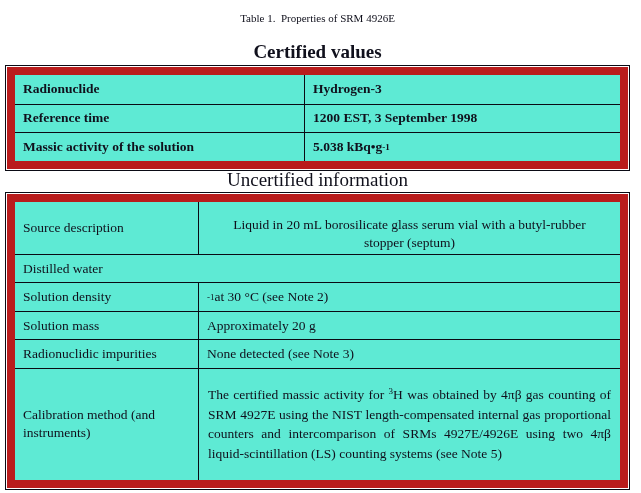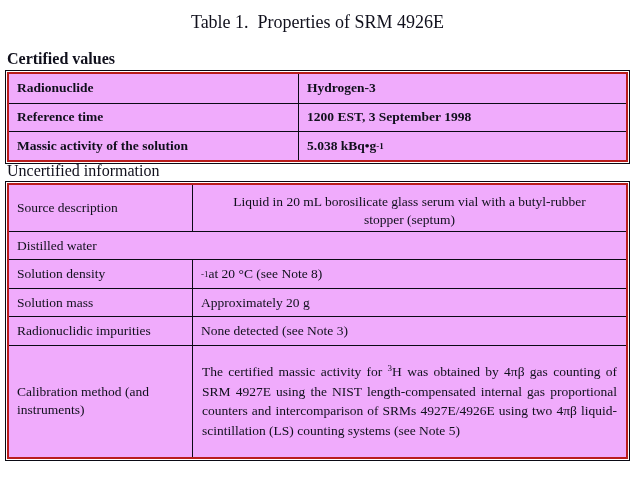--- a/index.html
+++ b/index.html
@@ -8,37 +8,38 @@
     background: #ffffff;
     overflow: hidden;
     font-family: "Liberation Serif", "DejaVu Serif", serif;
     color: #10101c;
   }
   .page { padding: 10px 0 0 7px; width: 641px; }
 
   .doc-title {
     width: 621px;
     text-align: center;
-    font-size: 18px;
+    font-size: 11px;
     margin-top: 2px;
     white-space: pre;
   }
   .section-heading {
     width: 621px;
-    font-size: 16px;
+    text-align: center;
+    font-size: 19px;
   }
   .heading-certified { font-weight: bold; margin-top: 17px; margin-bottom: 4px; }
   .heading-uncertified { font-weight: normal; margin-top: 0; margin-bottom: 3px; }
 
   .tbl {
     width: 621px;
-    border: 2px solid #b91c1c;
+    border: 8px solid #b91c1c;
     outline: 1px solid #0a0a14;
     outline-offset: 1px;
-    background: #f0abfc;
+    background: #5eead4;
   }
   .row { display: flex; border-top: 1px solid #0a0a14; }
   .row:first-child { border-top: none; }
 
   .cl, .cv {
     font-size: 13.5px;
     line-height: 1.35;
   }
   .cl {
     border-right: 1.5px solid #0a0a14;
@@ -59,21 +60,21 @@
   .certified .row { min-height: 28.5px; }
   .certified .cv { font-weight: bold; }
   .certified .note { font-weight: normal; }
 
   
   .uncert .cl { width: 184px; font-weight: normal; }
   .uncert .row { min-height: 28.5px; }
   .uncert .row-tall { min-height: 39px; }
   .uncert .cv-top {
     display: block;
-    padding-top: 8px;
+    padding-top: 14px;
     padding-bottom: 2px;
   }
   .uncert .row-calibration { min-height: 73px; }
   .cv-justify {
     display: block;
     text-align: justify;
     line-height: 1.46;
     padding: 3px 9px 16px 9px;
     margin-top: 13px;
   }
@@ -121,21 +122,21 @@
         <div>stopper (septum)</div>
       </div>
     </div>
     <div class="row">
       <div class="cv">Distilled water</div>
     </div>
     <div class="row">
       <div class="cl">Solution density</div>
       <div class="cv">
           <sup class="ss">-1</sup>
-          <span> at 20 °C (see Note 8)</span>
+          <span> at 30 °C (see Note 2)</span>
         </div>
     </div>
     <div class="row">
       <div class="cl">Solution mass</div>
       <div class="cv">Approximately 20 g</div>
     </div>
     <div class="row">
       <div class="cl">Radionuclidic impurities</div>
       <div class="cv">None detected (see Note 3)</div>
     </div>

